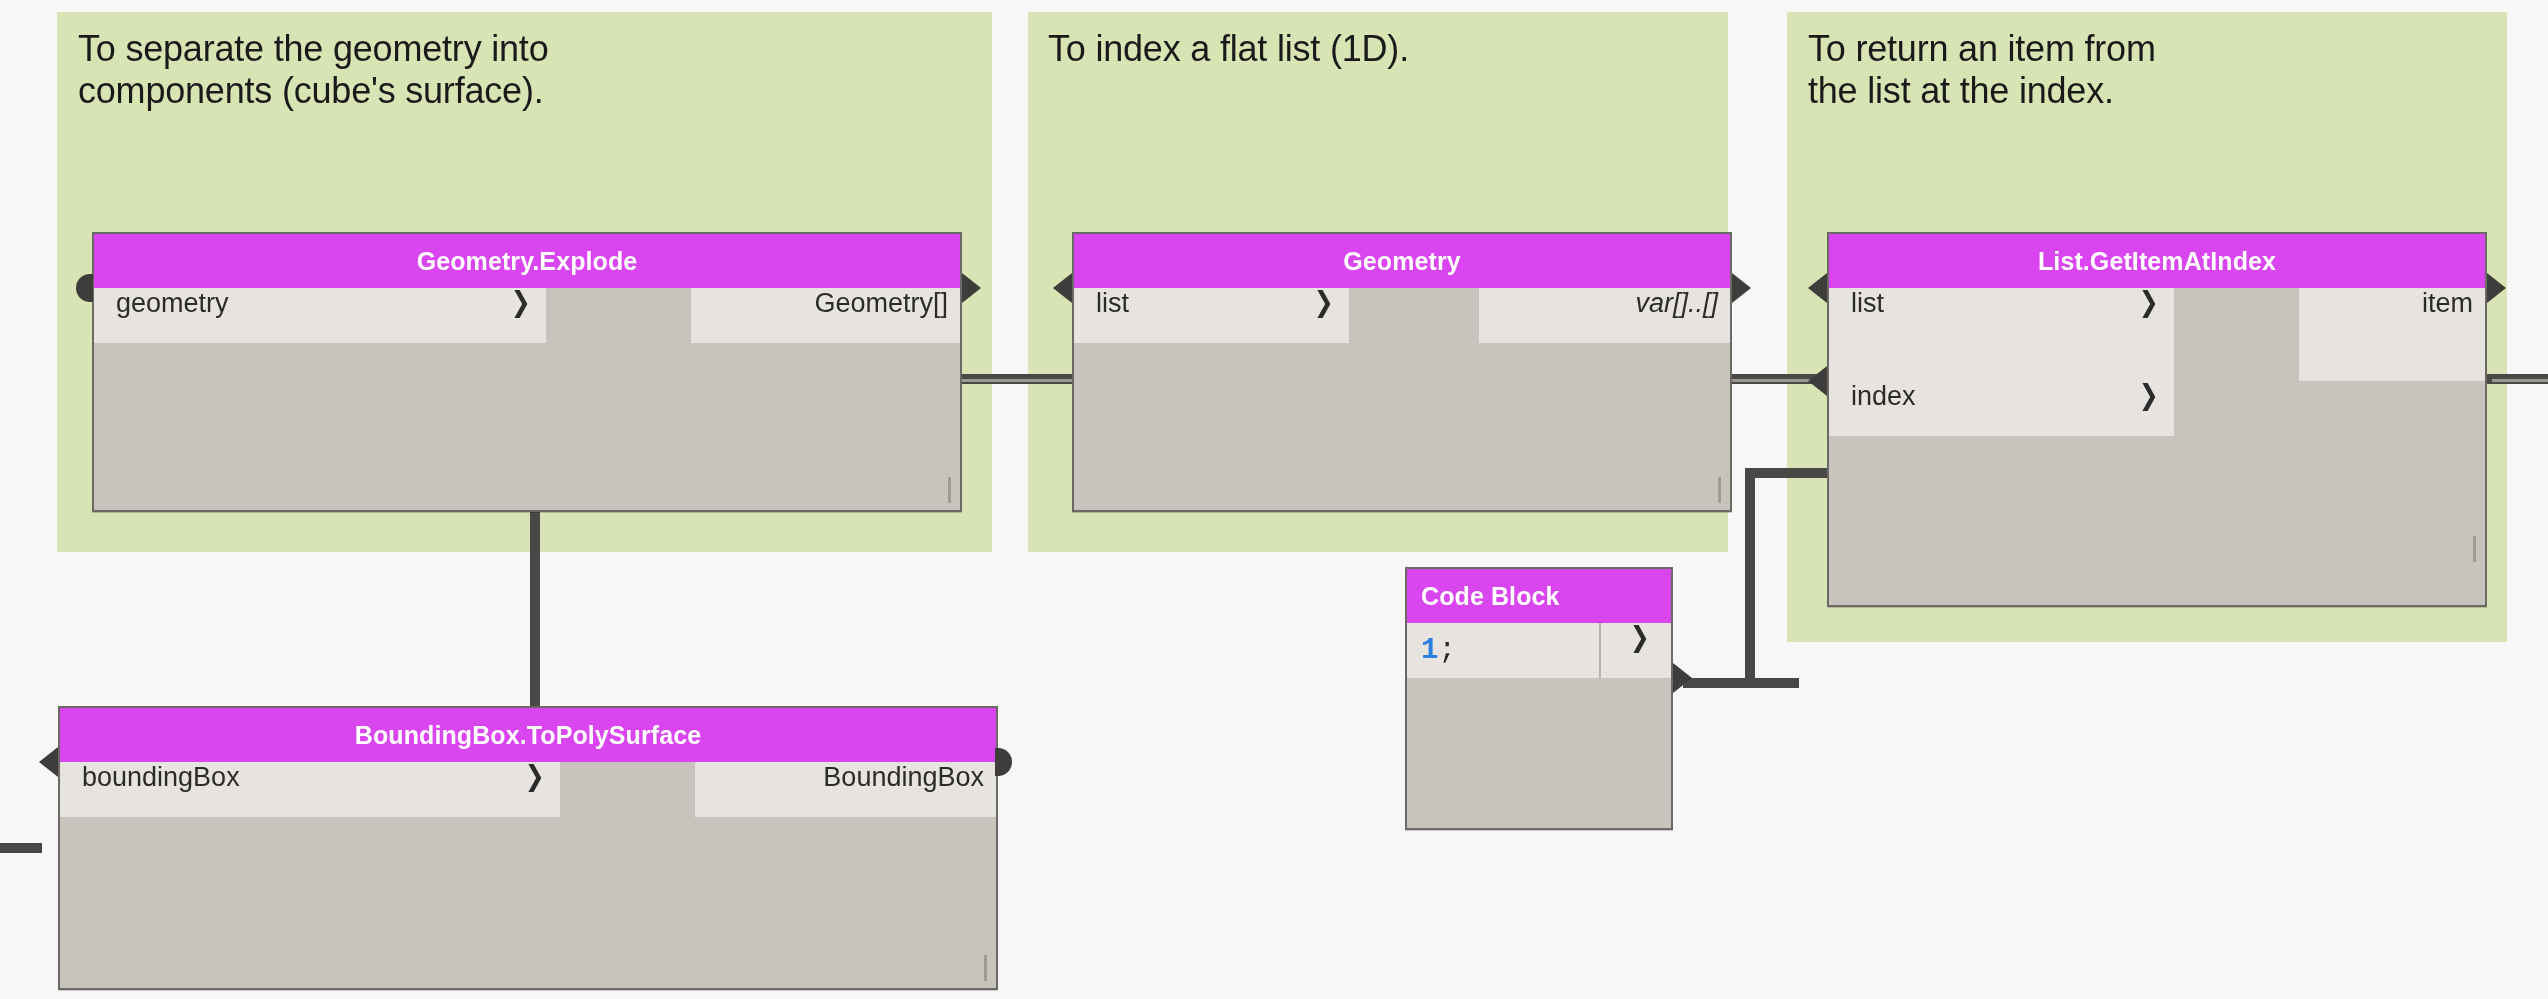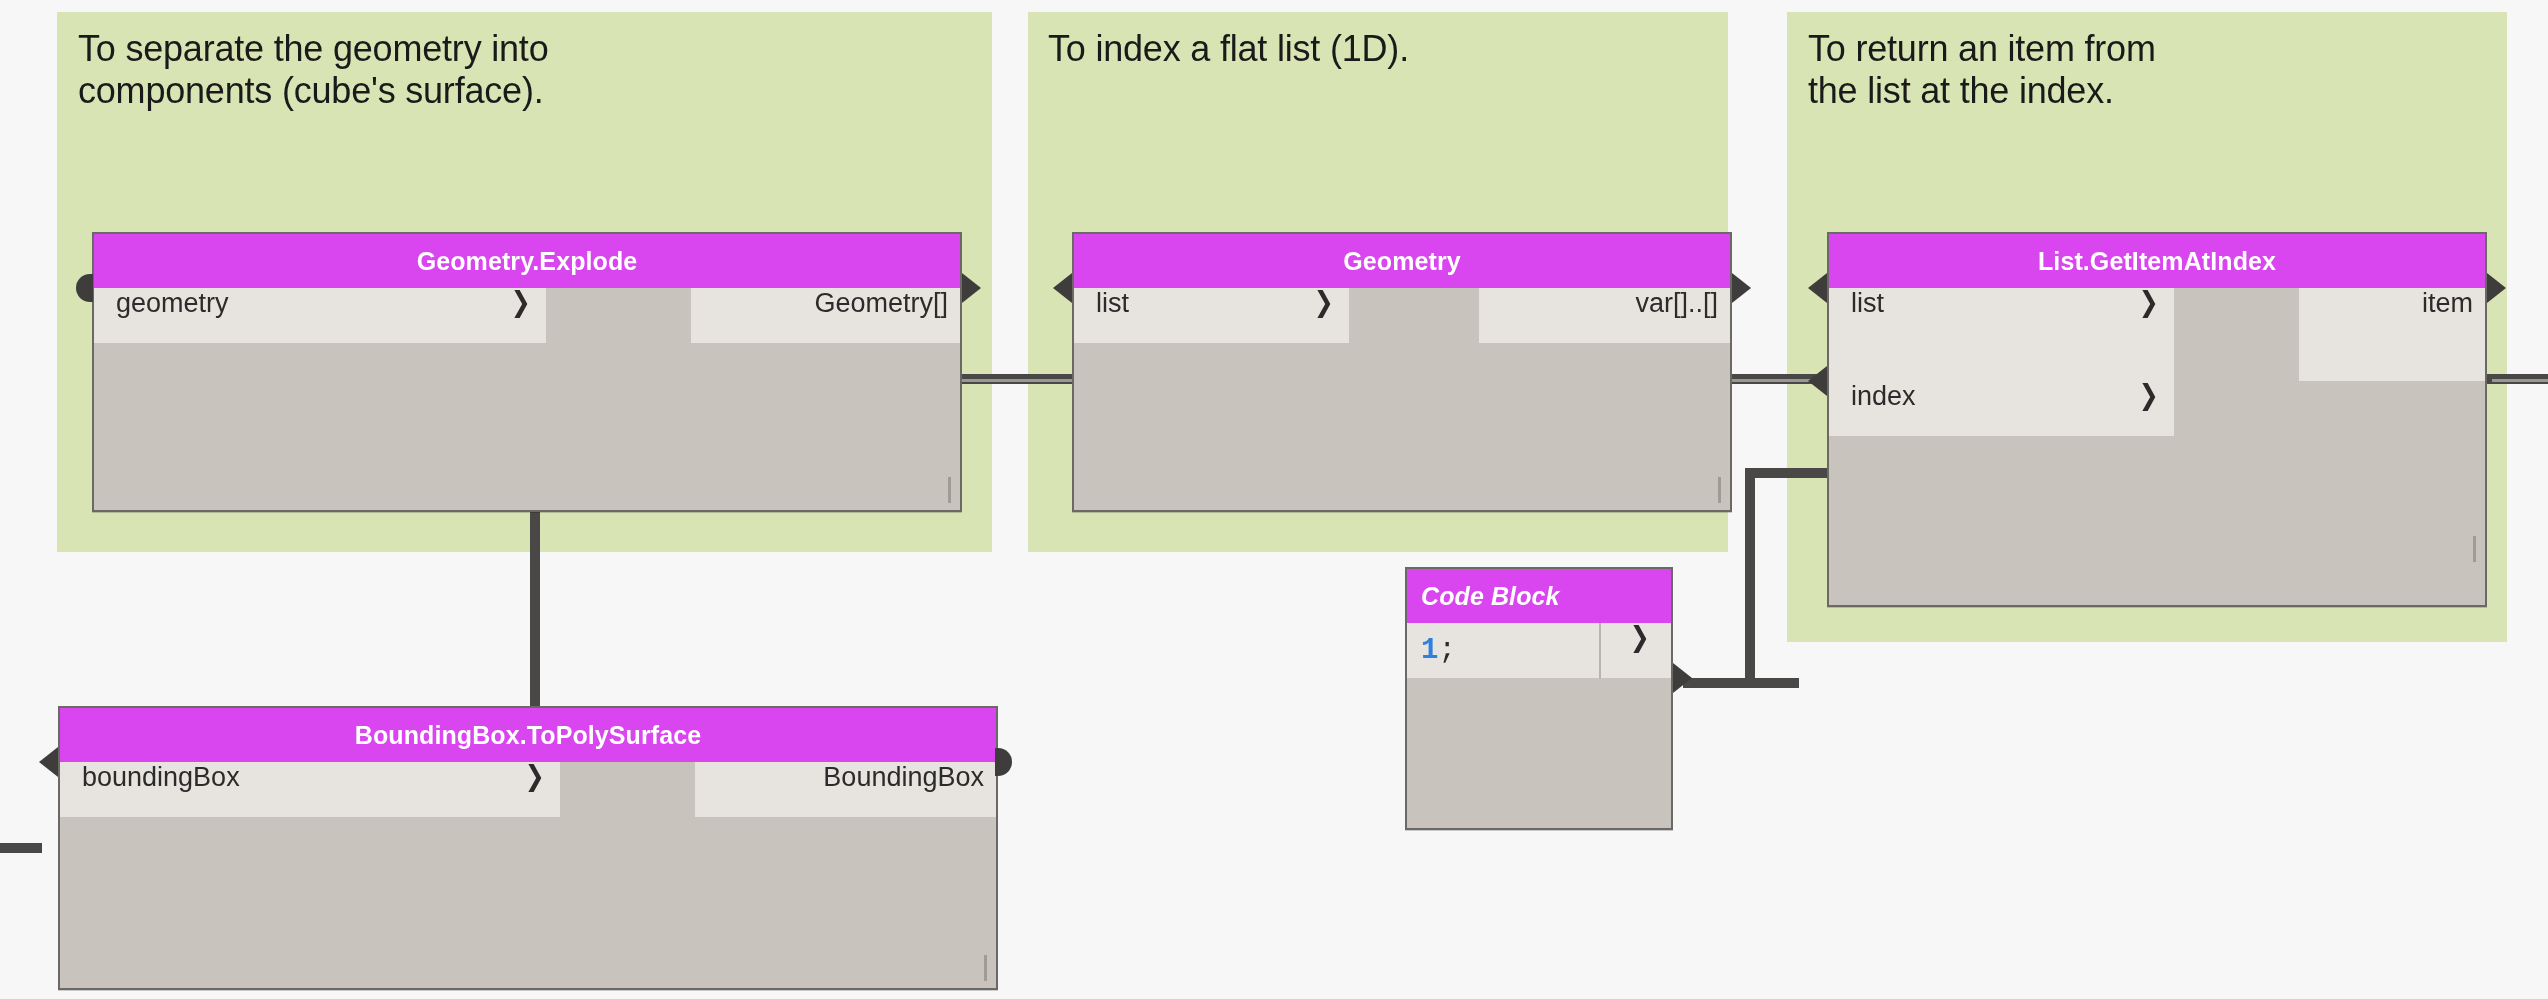--- a/index.html
+++ b/index.html
@@ -39,21 +39,21 @@
     background:#d946ef;
     color:#ffffff;
     font-size:25px;
     font-weight:bold;
     display:flex;
     align-items:center;
     justify-content:center;
     letter-spacing:.1px;
     box-sizing:border-box;
   }
-  .node-header.left{justify-content:flex-start;padding-left:14px;font-style:italic;}
+  .node-header.left{justify-content:flex-start;padding-left:14px;}
   .node-body{position:relative;}
 
   
   .ports{display:flex;position:relative;}
   .in-col{background:#e7e4df;box-sizing:border-box;}
   .out-col{background:#e7e4df;box-sizing:border-box;}
   .mid-col{background:#c8c4bd;}
 
   .port{
     height:55px;
@@ -167,21 +167,21 @@
     <div class="node-header">Geometry</div>
     <div class="node-body">
       <div class="ports">
         <div class="in-col" style="width:275px;">
           <div class="port in">
             <span>list</span>
             <span class="chev">❯</span>
           </div>
         </div>
         <div class="mid-col" style="width:130px;"></div>
-        <div class="out-col" style="width:251px;">
+        <div class="out-col" style="width:251px;font-style:italic;">
           <div class="port out">
             <span>var[]..[]</span>
           </div>
         </div>
       </div>
       <div class="node-footer" style="height:167px;">
         <div class="resize-grip"></div>
       </div>
     </div>
     <div class="conn-arrow left" style="left:-21px;top:39px;"></div>

